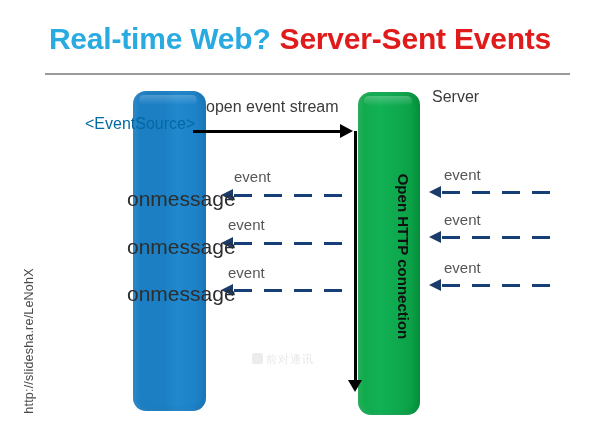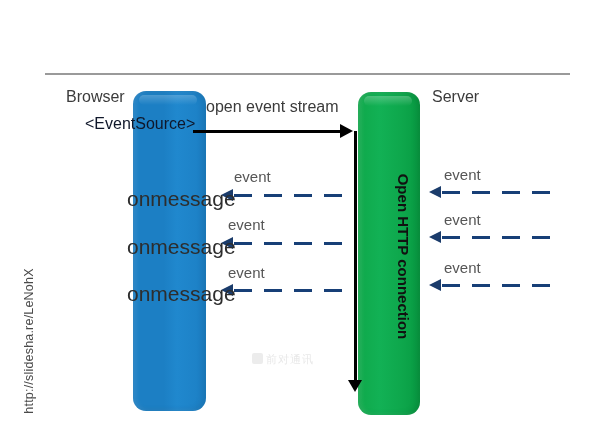--- a/index.html
+++ b/index.html
@@ -107,21 +107,21 @@
     white-space: nowrap;
   }
   .actor-label.browser { left: 66px; top: 88px; }
   .actor-label.server  { left: 432px; top: 88px; text-align: center; }
 
   .event-source-label {
     position: absolute;
     left: 85px;
     top: 115px;
     font-size: 16px;
-    color: #0f172a;
+    color: #0369a1;
     white-space: nowrap;
     z-index: 5;
   }
 
   
   .open-http {
     position: absolute;
     left: 288px;
     top: 248px;
     width: 230px;
@@ -234,27 +234,29 @@
     background: #ececec;
     vertical-align: -1px;
     margin-right: 3px;
   }
 </style>
 </head>
 <body>
 
 <div id="slide">
 
+  <div class="title">
+    <span class="part-a">Real-time Web?</span><span class="part-b">Server-Sent Events</span>
+  </div>
 
   <div class="title-rule"></div>
 
   <div class="side-url">http://slidesha.re/LeNohX</div>
 
   <div class="lifeline browser"></div>
-  <div class="actor-label browser">Browser</div>
   <div class="event-source-label">&lt;EventSource&gt;</div>
 
   <div class="lifeline server"></div>
   <div class="actor-label server">Server</div>
   <div class="open-http">Open HTTP connection</div>
   <div class="server-timeline"></div>
   <div class="server-timeline-head"></div>
 
   <div class="open-stream-label">open event stream</div>
   <div class="open-stream-line"></div>

